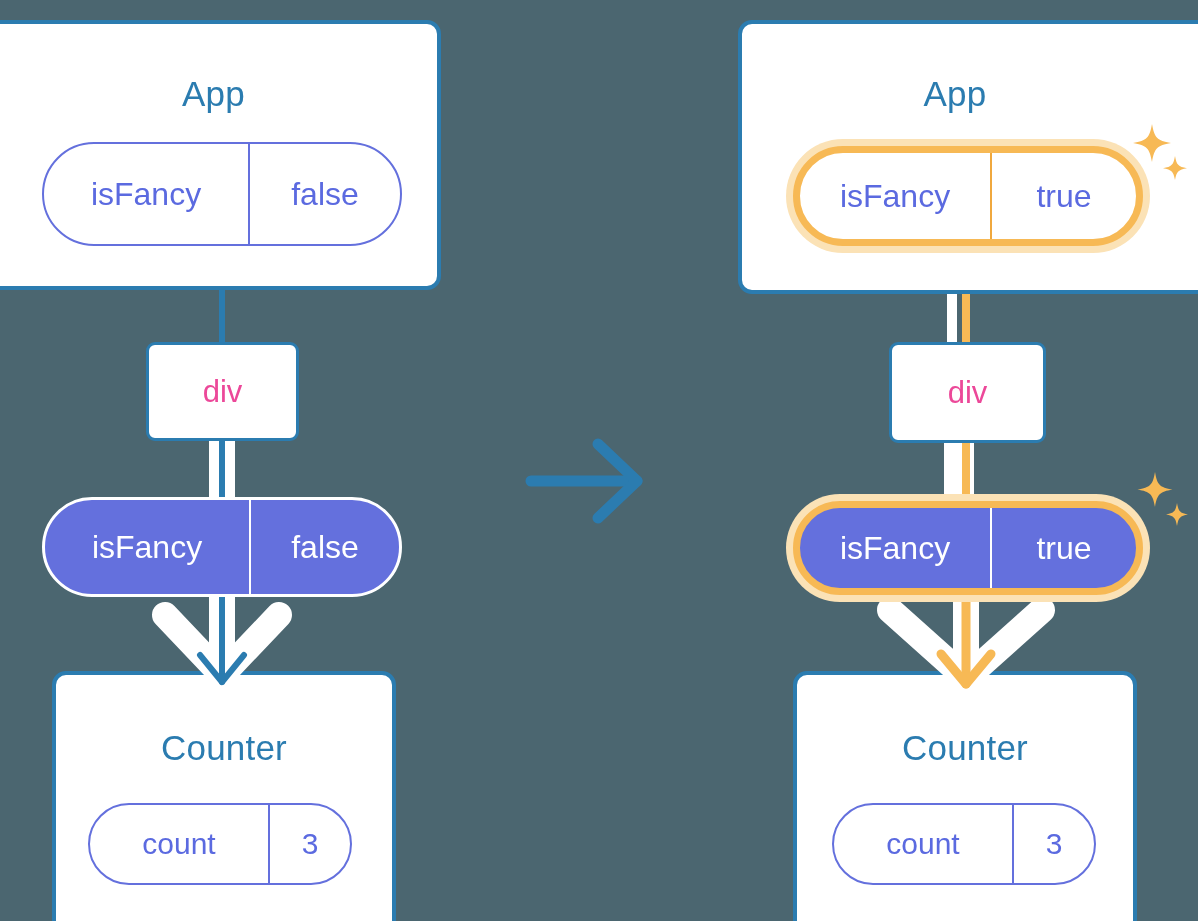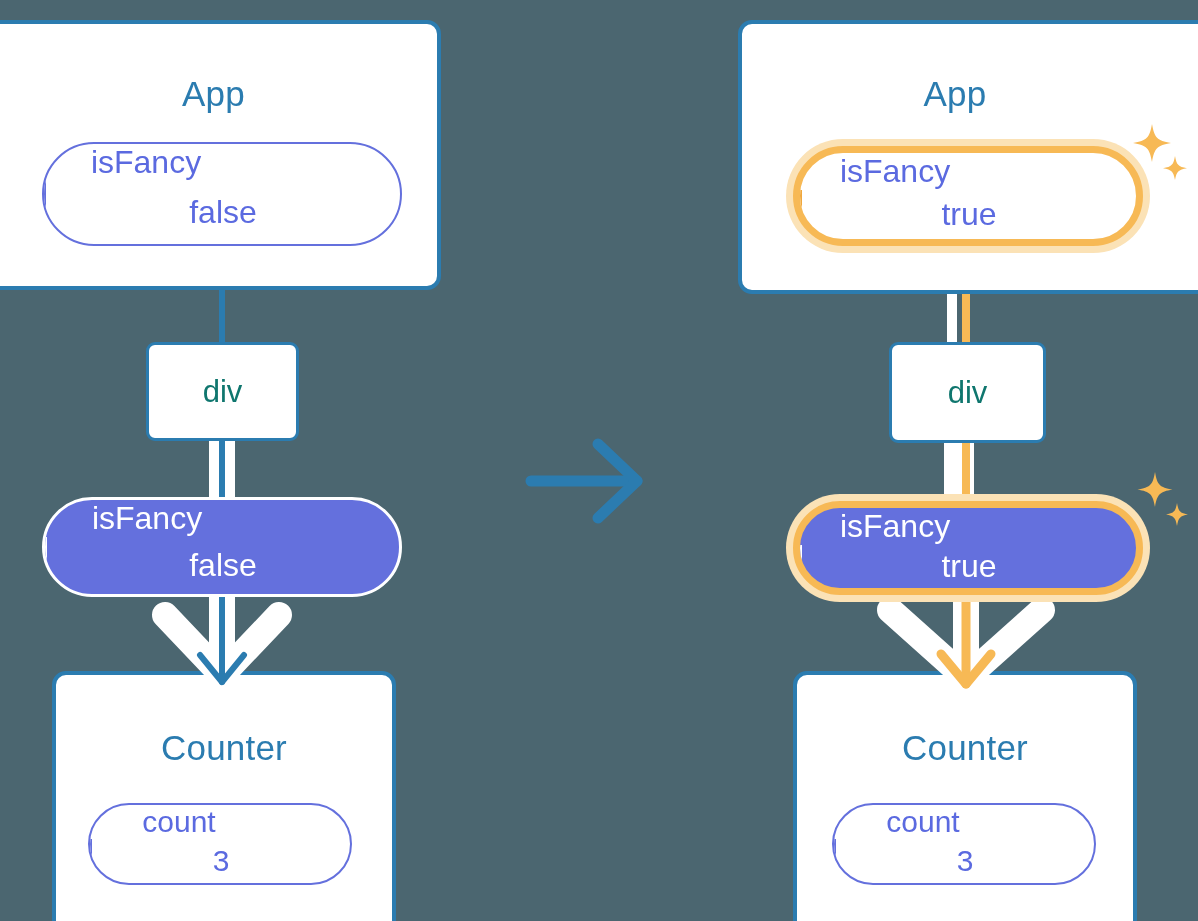--- a/index.html
+++ b/index.html
@@ -48,33 +48,32 @@
   
   .divbox {
     position: absolute;
     background: #ffffff;
     border: 3px solid #2b7cb0;
     border-radius: 9px;
     box-sizing: border-box;
     display: flex;
     align-items: center;
     justify-content: center;
-    color: #0f766e;
+    color: #ec4899;
     font-size: 31px;
   }
   .divbox span { position: relative; z-index: 3; }
   
   .pill {
     position: absolute;
     box-sizing: border-box;
     display: flex;
     align-items: stretch;
     border-radius: 999px;
     overflow: hidden;
-    flex-direction: column;
   }
   .pill .seg {
     display: flex;
     align-items: center;
     justify-content: center;
     box-sizing: border-box;
     white-space: nowrap;
   }
   .pill .seg.name { flex: 0 0 auto; }
   .pill .seg.value { flex: 1 1 auto; }

